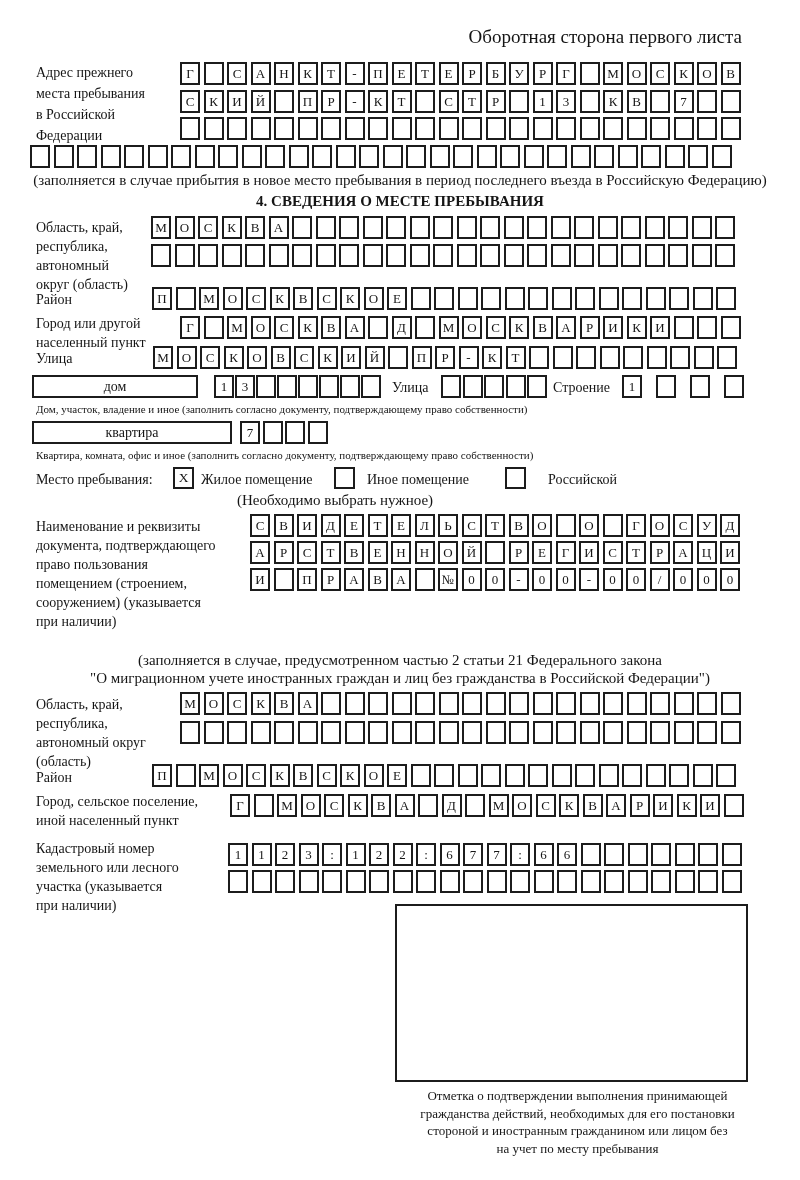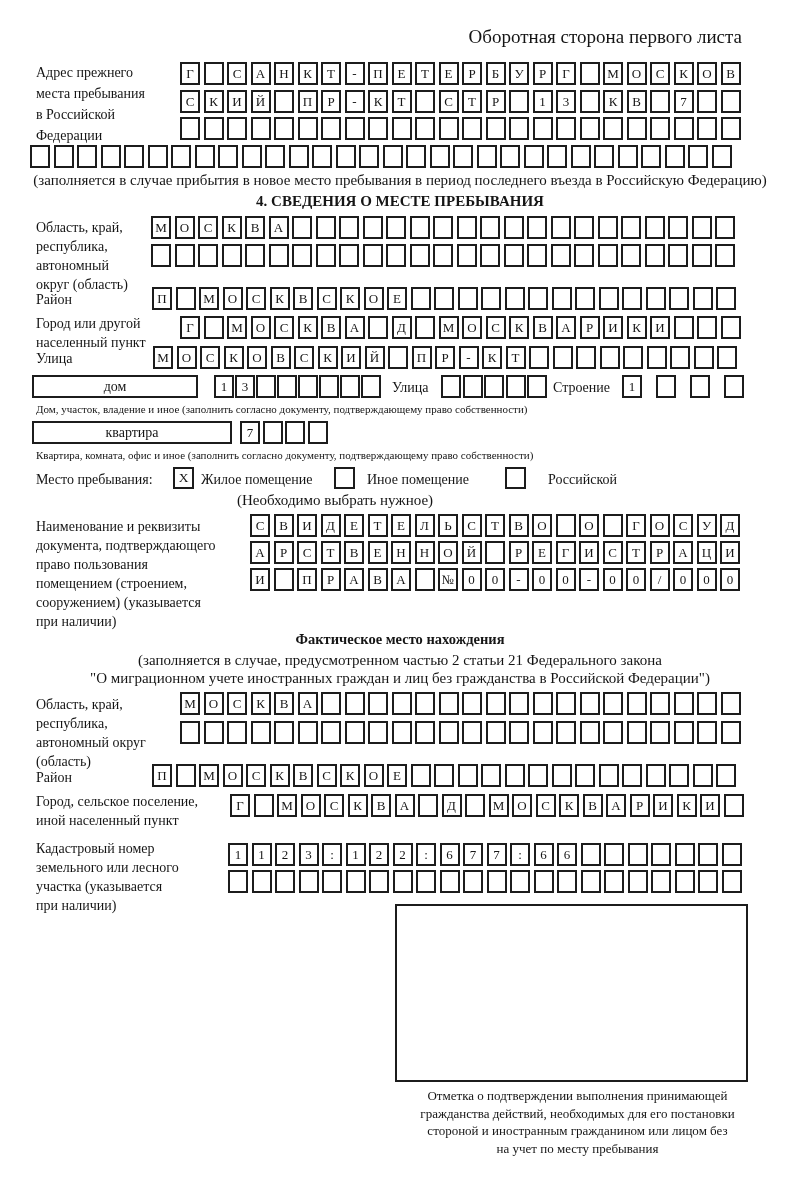--- a/index.html
+++ b/index.html
@@ -419,21 +419,20 @@
       <span class="cell">0</span>
       <span class="cell">-</span>
       <span class="cell">0</span>
       <span class="cell">0</span>
       <span class="cell">/</span>
       <span class="cell">0</span>
       <span class="cell">0</span>
       <span class="cell">0</span>
     </div>
 
-  <div class="title" style="top:631px;font-size:14.5px;">Фактическое место нахождения</div>
   <div class="note" style="top:652px;">(заполняется в случае, предусмотренном частью 2 статьи 21 Федерального закона</div>
   <div class="note" style="top:670px;">"О миграционном учете иностранных граждан и лиц без гражданства в Российской Федерации")</div>
 
   <div class="label" style="left:36px;top:695px;width:150px;">
     <div>Область, край,</div>
     <div>республика,</div>
     <div>автономный округ</div>
     <div>(область)</div>
   </div>
   <div class="cellrow" style="left:180px;top:692px;">

